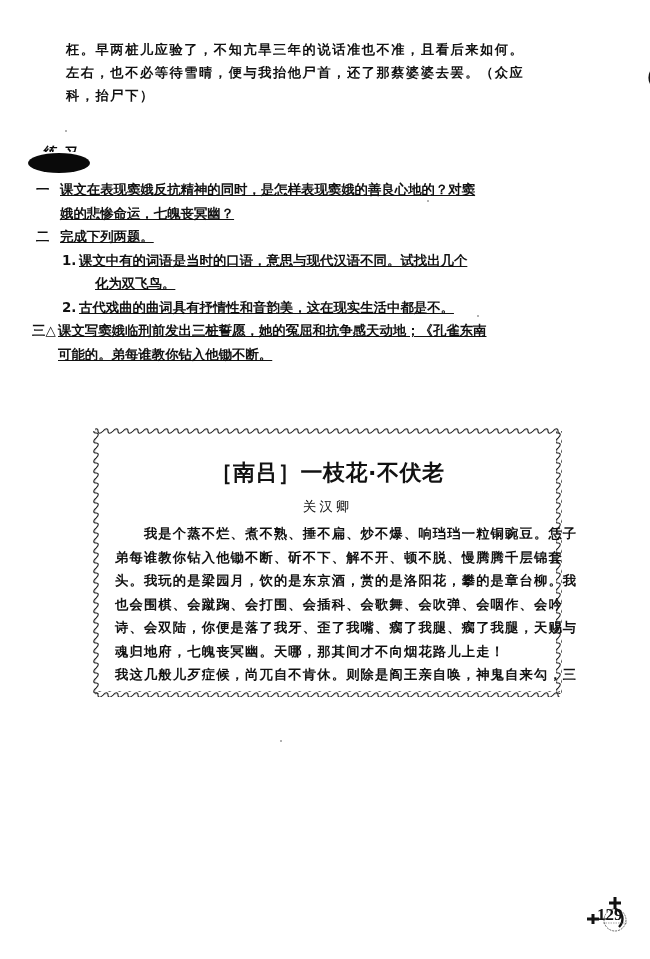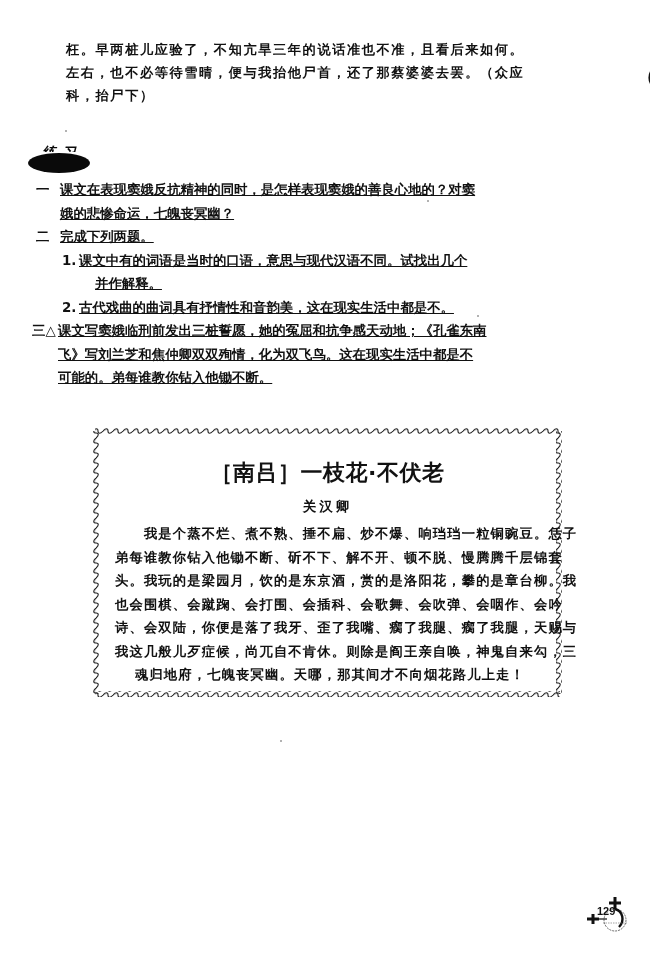--- a/index.html
+++ b/index.html
@@ -141,49 +141,49 @@
       font-weight: bold;
       letter-spacing: 0.5px;
     }
     .poem-author {
       position: absolute;
       left: 0;
       top: 70px;
       width: 100%;
       text-align: center;
       font-size: 13.5px;
-      font-weight: bold;
+      font-weight: normal;
       letter-spacing: 3px;
     }
     .poem-body {
       position: absolute;
       left: 22px;
       top: 94px;
       width: 430px;
       font-size: 13.3px;
       line-height: 23.5px;
       font-weight: bold;
       letter-spacing: 1.15px;
     }
-    .poem-body .line { display: block; white-space: nowrap; text-align: center; }
+    .poem-body .line { display: block; white-space: nowrap; }
 
     
     .page-number-wrap {
       position: absolute;
       left: 553px;
       top: 893px;
       width: 50px;
       height: 40px;
     }
     .page-number {
       position: absolute;
       left: 12px;
       top: 12px;
-      font-family: Liberation Sans, sans-serif;
-      font-size: 11px;
+      font-family: Liberation Serif, serif;
+      font-size: 17px;
       font-weight: bold;
       color: #111;
     }
     .page-ornament {
       position: absolute;
       left: 0; top: 0;
       width: 50px; height: 40px;
     }
 
     .speck {
@@ -225,30 +225,29 @@
       <span class="ex-text">课文在表现窦娥反抗精神的同时，是怎样表现窦娥的善良心地的？对窦</span>
       <span class="ex-text">娥的悲惨命运，七魄丧冥幽？</span>
     </div>
     <div class="ex-item">
       <span class="num">二</span>
       <span class="ex-text">完成下列两题。</span>
     </div>
     <div class="ex-sub">
       <span class="num">1.</span>
       <span class="ex-text">课文中有的词语是当时的口语，意思与现代汉语不同。试找出几个</span>
-      <span class="ex-text" style="padding-left:16px">并作解释。</span>
+      <span class="ex-text" style="padding-left:16px">化为双飞鸟。</span>
     </div>
     <div class="ex-sub">
       <span class="num">2.</span>
       <span class="ex-text">古代戏曲的曲词具有抒情性和音韵美，这在现实生活中都是不。</span>
     </div>
     <div class="ex-item tri">
       <span class="num">三△</span>
       <span class="ex-text">课文写窦娥临刑前发出三桩誓愿，她的冤屈和抗争感天动地；《孔雀东南</span>
-      <span class="ex-text">飞》写刘兰芝和焦仲卿双双殉情，化为双飞鸟。这在现实生活中都是不</span>
       <span class="ex-text">可能的。弟每谁教你钻入他锄不断。</span>
     </div>
   </div>
 
   <div class="poem-frame">
     <svg class="rope" viewBox="0 0 469 269" preserveAspectRatio="none">
       <defs>
         <pattern id="ropeH" width="10" height="6" patternUnits="userSpaceOnUse">
           <path d="M0 3 C2.5 0, 5 0, 5 3 C5 6, 7.5 6, 10 3" fill="none" stroke="#222" stroke-width="1.1"></path>
           <path d="M0 4 C2.5 1, 5 1, 5 4" fill="none" stroke="#777" stroke-width="0.6"></path>
@@ -264,22 +263,22 @@
       <rect x="463" y="3" width="6" height="263" fill="url(#ropeV)"></rect>
     </svg>
     <div class="poem-title">［南吕］一枝花·不伏老</div>
     <div class="poem-author">关汉卿</div>
     <div class="poem-body">
       <span class="line">　　我是个蒸不烂、煮不熟、捶不扁、炒不爆、响珰珰一粒铜豌豆。恁子</span>
       <span class="line">弟每谁教你钻入他锄不断、斫不下、解不开、顿不脱、慢腾腾千层锦套</span>
       <span class="line">头。我玩的是梁园月，饮的是东京酒，赏的是洛阳花，攀的是章台柳。我</span>
       <span class="line">也会围棋、会蹴踘、会打围、会插科、会歌舞、会吹弹、会咽作、会吟</span>
       <span class="line">诗、会双陆，你便是落了我牙、歪了我嘴、瘸了我腿、瘸了我腿，天赐与</span>
+      <span class="line">魂归地府，七魄丧冥幽。天哪，那其间才不向烟花路儿上走！</span>
       <span class="line">我这几般儿歹症候，尚兀自不肯休。则除是阎王亲自唤，神鬼自来勾，三</span>
-      <span class="line">魂归地府，七魄丧冥幽。天哪，那其间才不向烟花路儿上走！</span>
     </div>
   </div>
 
   <div class="page-number-wrap">
     <svg class="page-ornament" viewBox="0 0 50 40">
       <circle cx="30" cy="27" r="11" fill="none" stroke="#444" stroke-width="0.8" stroke-dasharray="2 1"></circle>
       <path d="M24 10 L36 10 M30 4 L30 16" stroke="#111" stroke-width="3"></path>
       <path d="M30 16 C38 18 40 28 34 34" fill="none" stroke="#111" stroke-width="2.4"></path>
       <path d="M2 26 L14 26 M8 21 L8 31" stroke="#111" stroke-width="3"></path>
       <path d="M14 26 L22 26" stroke="#111" stroke-width="1.2"></path>

